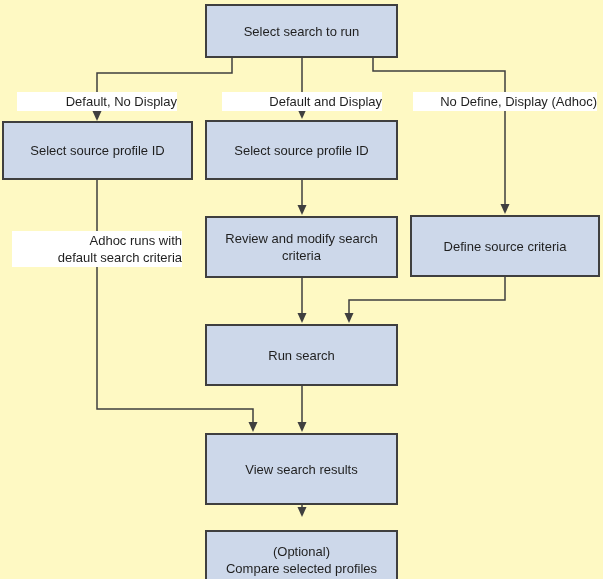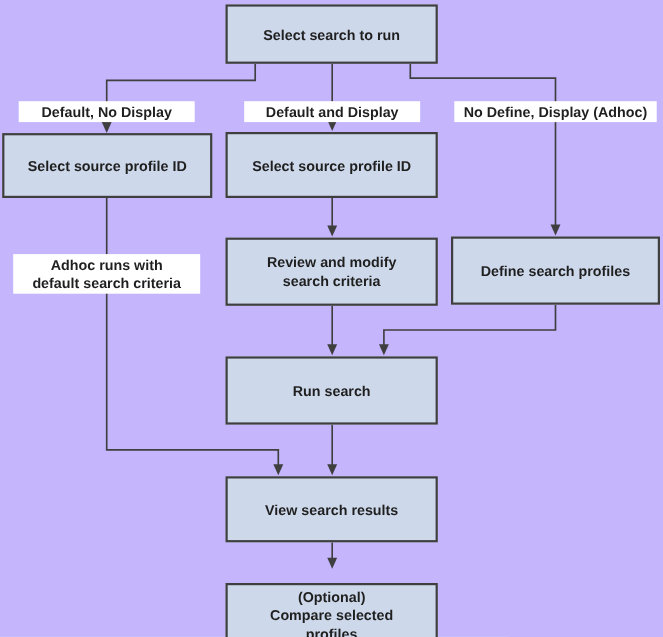--- a/index.html
+++ b/index.html
@@ -4,25 +4,24 @@
 <style>
   html, body {
     margin: 0;
     padding: 0;
     background: #ffffff;
   }
   #canvas {
     position: relative;
     width: 603px;
     height: 579px;
-    background: #c4b5fd;
+    background: #fef9c3;
     font-family: "Liberation Sans", sans-serif;
     color: #1f1f1f;
     overflow: hidden;
-    font-weight: bold;
   }
   svg.connectors {
     position: absolute;
     left: 0;
     top: 0;
     width: 603px;
     height: 579px;
     pointer-events: none;
   }
   .node {
@@ -35,21 +34,21 @@
     justify-content: center;
     text-align: center;
     font-size: 13px;
     line-height: 17px;
     padding: 4px 14px;
     white-space: pre-line;
   }
   .edge-label {
     position: absolute;
     background: #ffffff;
-    text-align: center;
+    text-align: right;
     font-size: 13px;
     line-height: 17px;
     white-space: pre-line;
     padding: 1px 0;
   }
 </style>
 </head>
 <body>
 
 <div id="canvas">
@@ -85,25 +84,25 @@
   </svg>
 
   <div class="node" style="left:205px; top:4px; width:193px; height:54px;">Select search to run</div>
 
   <div class="node" style="left:2px; top:121px; width:191px; height:59px;">Select source profile ID</div>
 
   <div class="node" style="left:205px; top:120px; width:193px; height:60px;">Select source profile ID</div>
 
   <div class="node" style="left:205px; top:216px; width:193px; height:62px;">Review and modify search criteria</div>
 
-  <div class="node" style="left:410px; top:215px; width:190px; height:62px;">Define search profiles</div>
+  <div class="node" style="left:410px; top:215px; width:190px; height:62px;">Define source criteria</div>
 
   <div class="node" style="left:205px; top:324px; width:193px; height:62px;text-align:right;">Run search</div>
 
-  <div class="node" style="left:205px; top:433px; width:193px; height:60px;">View search results</div>
+  <div class="node" style="left:205px; top:433px; width:193px; height:72px;">View search results</div>
 
   <div class="node" style="left:205px; top:502px; width:193px; height:59px;margin-top:28px;">(Optional)
 Compare selected profiles</div>
 
   <div class="edge-label" style="left:17px; top:92px; width:160px;">Default, No Display</div>
 
   <div class="edge-label" style="left:222px; top:92px; width:160px;">Default and Display</div>
 
   <div class="edge-label" style="left:413px; top:92px; width:184px;">No Define, Display (Adhoc)</div>
 

